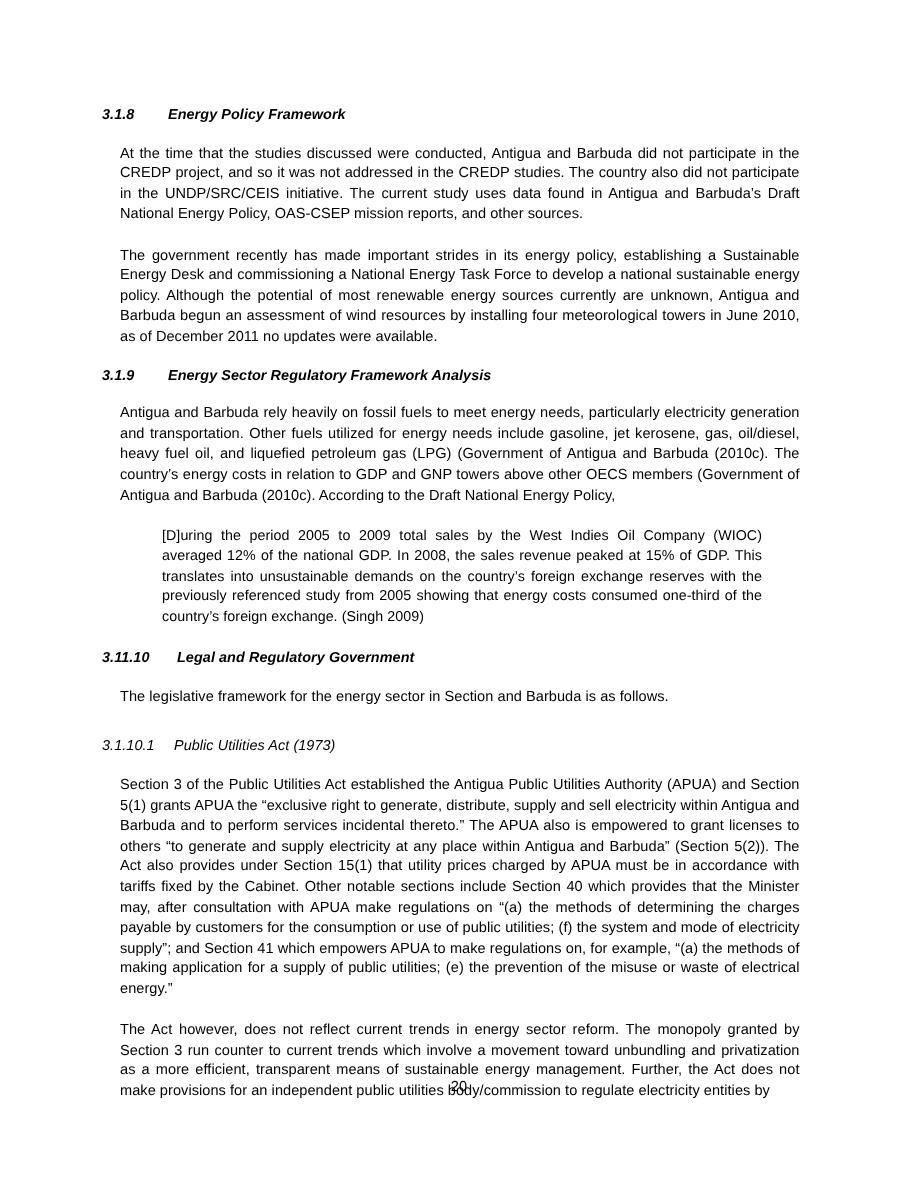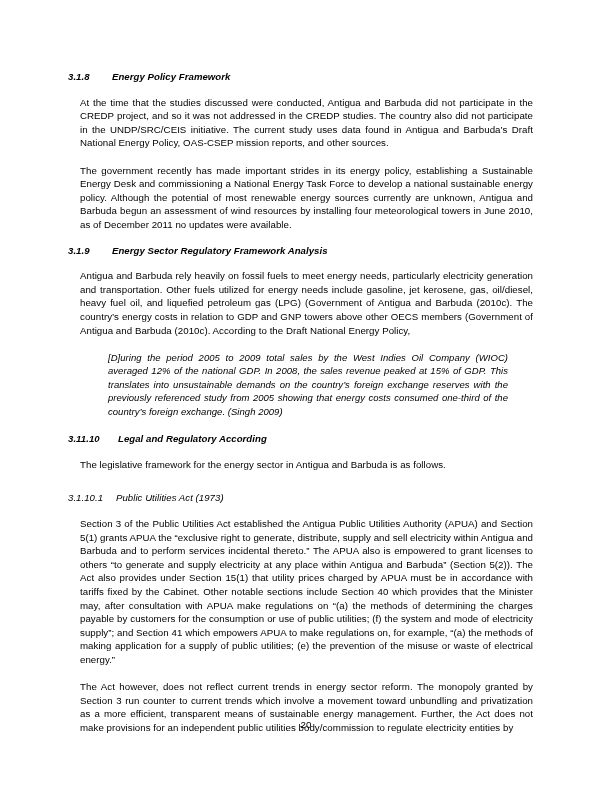--- a/index.html
+++ b/index.html
@@ -71,21 +71,20 @@
   p.gap {
     margin-top: 13.6px;
   }
   
   .quote {
     margin: 13.6px 0 0 0;
     padding: 0;
     width: 400px;
     margin-left: 40px;
     font-size: 9.5px;
-    font-style: italic;
     line-height: 13.6px;
     text-align: justify;
     text-justify: inter-word;
     letter-spacing: 0.04px;
   }
   .after-quote {
     margin-top: 10px;
   }
   .page-number {
     position: absolute;
@@ -110,23 +109,23 @@
 
     <p class="body gap">The government recently has made important strides in its energy policy, establishing a Sustainable Energy Desk and commissioning a National Energy Task Force to develop a national sustainable energy policy. Although the potential of most renewable energy sources currently are unknown, Antigua and Barbuda begun an assessment of wind resources by installing four meteorological towers in June 2010, as of December 2011 no updates were available.</p>
 
     <h3 class="h-num-title" style="margin-top:10px"><span class="num">3.1.9</span><span>Energy Sector Regulatory Framework Analysis</span></h3>
 
     <p class="body">Antigua and Barbuda rely heavily on fossil fuels to meet energy needs, particularly electricity generation and transportation. Other fuels utilized for energy needs include gasoline, jet kerosene, gas, oil/diesel, heavy fuel oil, and liquefied petroleum gas (LPG) (Government of Antigua and Barbuda (2010c). The country’s energy costs in relation to GDP and GNP towers above other OECS members (Government of Antigua and Barbuda (2010c). According to the Draft National Energy Policy,</p>
 
     <div class="quote">[D]uring the period 2005 to 2009 total sales by the West Indies Oil Company (WIOC) averaged 12% of the national GDP. In 2008, the sales revenue peaked at 15% of GDP. This translates into unsustainable demands on the country’s foreign exchange reserves with the previously referenced study from 2005 showing that energy costs consumed one-third of the country’s foreign exchange. (Singh 2009)</div>
 
 
-    <h3 class="h-num-title" style="margin-top:13.6px"><span class="num" style="min-width:50px">3.11.10</span><span>Legal and Regulatory According</span></h3>
+    <h3 class="h-num-title" style="margin-top:13.6px"><span class="num" style="min-width:50px">3.11.10</span><span>Legal and Regulatory Government</span></h3>
 
-    <p class="body">The legislative framework for the energy sector in Antigua and Barbuda is as follows.</p>
+    <p class="body">The legislative framework for the energy sector in Section and Barbuda is as follows.</p>
 
     <h3 class="h-sub" style="margin-top:20px"><span class="num">3.1.10.1</span><span>Public Utilities Act (1973)</span></h3>
 
     <p class="body">Section 3 of the Public Utilities Act established the Antigua Public Utilities Authority (APUA) and Section 5(1) grants APUA the “exclusive right to generate, distribute, supply and sell electricity within Antigua and Barbuda and to perform services incidental thereto.” The APUA also is empowered to grant licenses to others “to generate and supply electricity at any place within Antigua and Barbuda” (Section 5(2)). The Act also provides under Section 15(1) that utility prices charged by APUA must be in accordance with tariffs fixed by the Cabinet. Other notable sections include Section 40 which provides that the Minister may, after consultation with APUA make regulations on “(a) the methods of determining the charges payable by customers for the consumption or use of public utilities; (f) the system and mode of electricity supply”; and Section 41 which empowers APUA to make regulations on, for example, “(a) the methods of making application for a supply of public utilities; (e) the prevention of the misuse or waste of electrical energy.”</p>
 
     <p class="body gap">The Act however, does not reflect current trends in energy sector reform. The monopoly granted by Section 3 run counter to current trends which involve a movement toward unbundling and privatization as a more efficient, transparent means of sustainable energy management. Further, the Act does not make provisions for an independent public utilities body/commission to regulate electricity entities by</p>
 
   </div>
 
   <div class="page-number">20</div>

